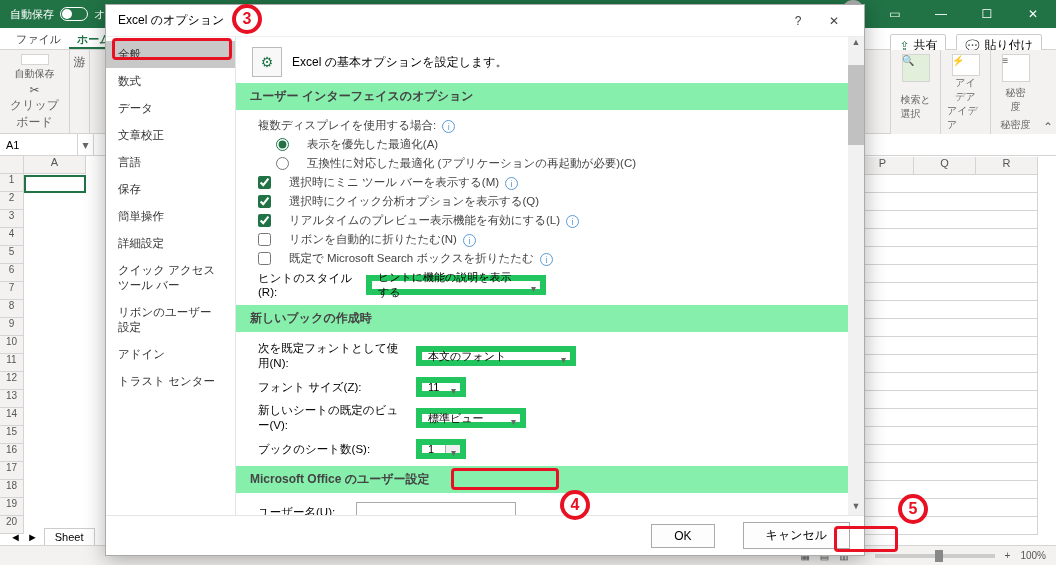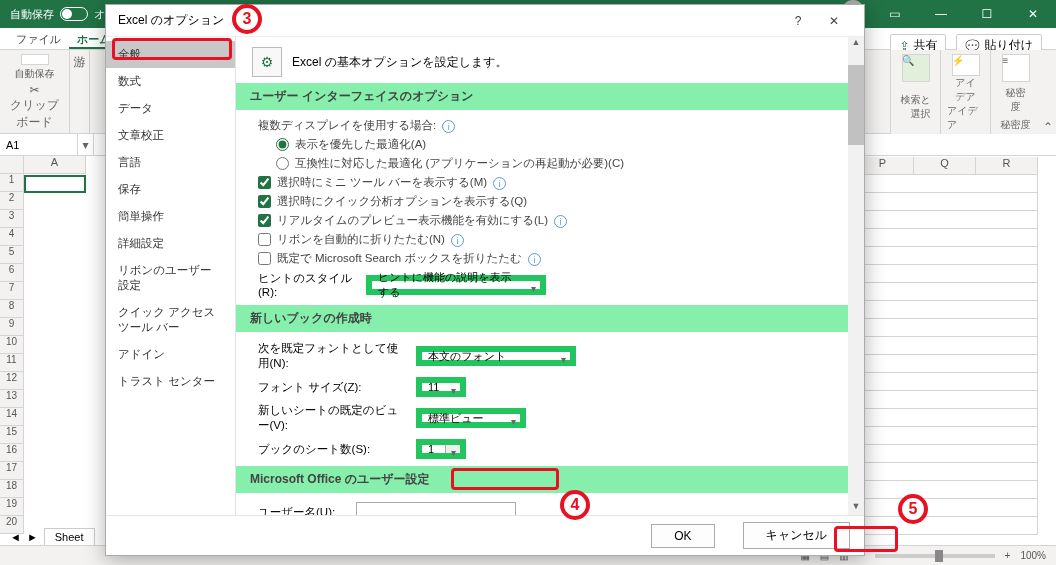--- a/index.html
+++ b/index.html
@@ -56,21 +56,21 @@
 .nav { width:130px; border-right:1px solid #e5e5e5; background:#fff; padding-top:4px; }
 .nav-item { padding:6px 12px; font-size:11.5px; color:#333; cursor:pointer; }
 .nav-item.sel { background:#c8c8c8; }
 .content { flex:1; overflow:hidden; position:relative; }
 .content-inner { position:absolute; inset:0 16px 0 0; overflow:hidden; }
 .intro { display:flex; gap:10px; padding:10px 16px 6px; align-items:center; }
 .intro-icon { width:30px; height:30px; border:1px solid #bbb; background:#f8f8f8; display:flex; align-items:center; justify-content:center; color:#217346; font-size:14px; }
 .section-h { background:#86efac; padding:5px 14px; font-size:12px; font-weight:600; color:#444; }
 .section-body { padding:6px 22px 4px; }
 .row { display:flex; align-items:flex-end; gap:6px; padding:2px 0; font-size:11.5px; color:#444; }
-.row label { display:flex; align-items:center; gap:6px; }
+.row label { display:flex; align-items:center; gap:18px; }
 .info { width:13px; height:13px; border:1px solid #5b9bd5; border-radius:50%; color:#5b9bd5; font-size:9px; display:inline-flex; align-items:center; justify-content:center; }
 input[type=radio],input[type=checkbox] { width:13px; height:13px; accent-color:#217346; }
 .frow { display:flex; align-items:center; gap:8px; padding:3px 0; font-size:11.5px; }
 .frow .lbl { width:150px; }
 .sel-box { border:6px solid #22c55e; height:20px; padding:0 18px 0 6px; font-size:11px; background:#fff; position:relative; display:inline-flex; align-items:center; }
 .sel-box::after { content:"▾"; position:absolute; right:4px; top:2px; font-size:10px; color:#666; }
 .txt-box { border:1px solid #aaa; height:20px; width:160px; }
 .spin { width:50px; position:relative; }
 .spin::before { content:""; position:absolute; right:0; top:0; width:14px; height:100%; border-left:1px solid #aaa; background:linear-gradient(#eee,#eee); }
 .scroll { position:absolute; right:0; top:0; bottom:0; width:16px; background:#f1f1f1; }
@@ -137,21 +137,21 @@
     <div class="group-label">クリップボード</div>
   </div>
   <div class="group" style="width:20px">
       <span>游</span>
     </div>
 </div>
 
 <div class="right-ribbon">
   <div class="rg">
       <div class="ic" style="background:#e2efda">🔍</div>
-      <span style="white-space:pre-line;text-align:right">検索と
+      <span style="white-space:pre-line;text-align:left">検索と
 選択</span>
       <span></span>
     </div>
   <div class="rg">
       <div class="ic" style="color:#4472c4">⚡</div>
       <span style="white-space:pre-line;text-align:center">アイ
 デア</span>
       <span>アイデア</span>
     </div>
   <div class="rg">
@@ -254,22 +254,22 @@
   <div class="dlg-body">
     <div class="nav" id="nav">
         <div class="nav-item sel">全般</div>
         <div class="nav-item">数式</div>
         <div class="nav-item">データ</div>
         <div class="nav-item">文章校正</div>
         <div class="nav-item">言語</div>
         <div class="nav-item">保存</div>
         <div class="nav-item">簡単操作</div>
         <div class="nav-item">詳細設定</div>
+        <div class="nav-item">クイック アクセス ツール バー</div>
         <div class="nav-item">リボンのユーザー設定</div>
-        <div class="nav-item">クイック アクセス ツール バー</div>
         <div class="nav-item">アドイン</div>
         <div class="nav-item">トラスト センター</div>
       </div>
     <div class="content">
       <div class="content-inner">
         <div class="intro">
           <div class="intro-icon">⚙</div>
           <div>Excel の基本オプションを設定します。</div>
         </div>
 

